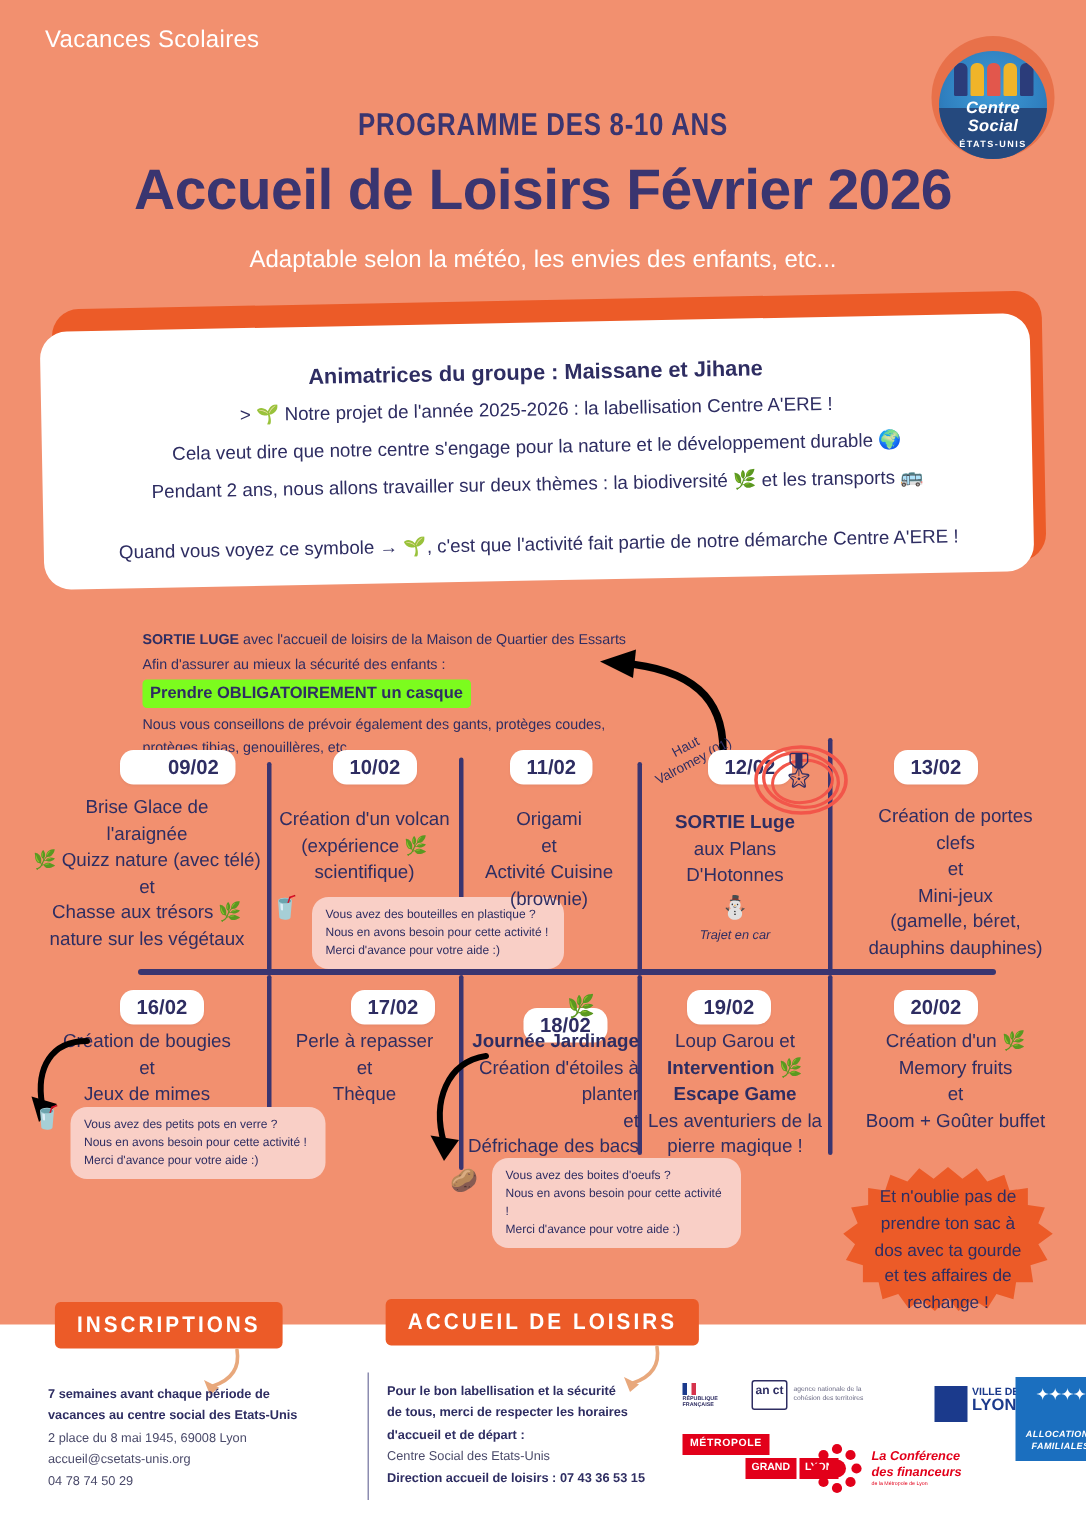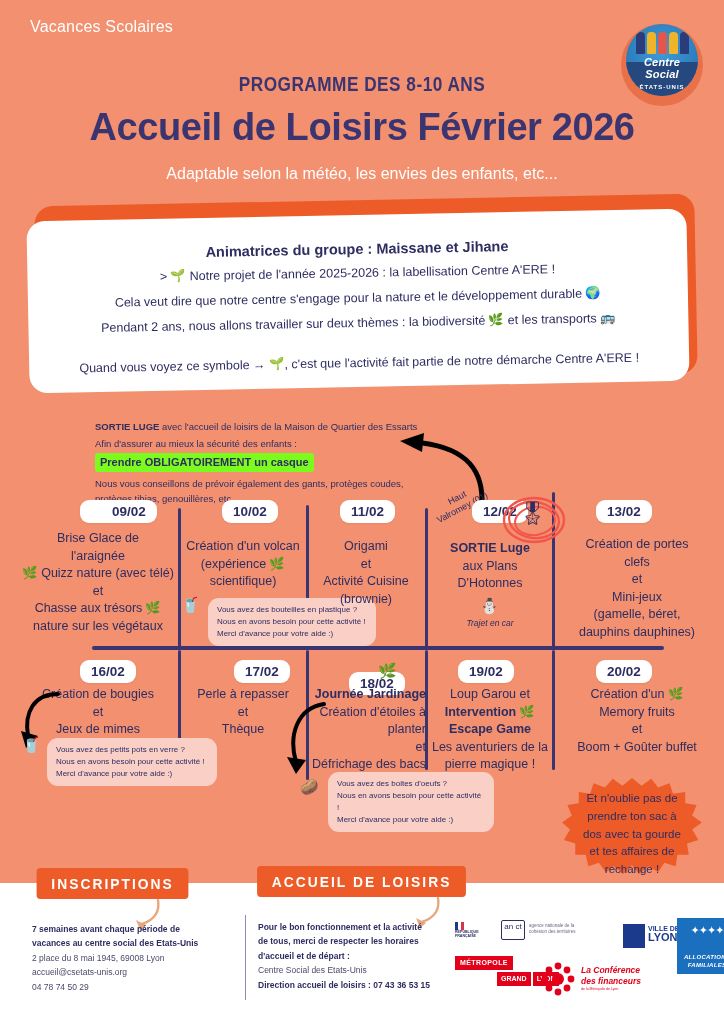--- a/index.html
+++ b/index.html
@@ -7,21 +7,21 @@
     width:724px;height:1024px;position:relative;overflow:hidden;
     background:#F2906F;
     font-family:"Liberation Sans","DejaVu Sans",sans-serif;
     color:#2E2D62;
   }
   .page{position:absolute;inset:0;}
 
   
   .vac-label{position:absolute;left:30px;top:18px;font-size:16px;color:#FFFFFF;letter-spacing:.2px;}
   .logo{position:absolute;left:621px;top:24px;width:82px;height:82px;border-radius:50%;
-        background:#E8714A;display:flex;align-items:flex-start;justify-content:center;}
+        background:#E8714A;display:flex;align-items:flex-end;justify-content:center;}
   .logo .disc{width:72px;height:72px;border-radius:50%;
         background:radial-gradient(circle at 50% 38%, #3E9BD6 0%, #2F7FBF 58%, #2B5E93 100%);
         position:relative;overflow:hidden;}
   .logo .band{position:absolute;left:0;right:0;bottom:0;height:34px;background:#25497E;}
   .logo .lname{position:absolute;left:0;right:0;bottom:16px;text-align:center;color:#fff;
         font-size:11px;font-weight:bold;font-style:italic;letter-spacing:.2px;}
   .logo .lsub{position:absolute;left:0;right:0;bottom:6px;text-align:center;color:#fff;
         font-size:6px;font-weight:bold;letter-spacing:1px;}
   .logo .ppl{position:absolute;left:0;right:0;top:8px;text-align:center;font-size:19px;letter-spacing:-2px;}
   .logo .ppl i{font-style:normal;display:inline-block;width:9px;height:22px;border-radius:4px 4px 1px 1px;margin:0 1px;}
@@ -87,21 +87,21 @@
   .curl{position:absolute;}
 
   
   .logorow{position:absolute;left:455px;top:918px;width:262px;height:62px;}
   .lg{position:absolute;font-size:5px;line-height:1.1;}
   .rf{left:0;top:4px;width:40px;color:#2E2D62;}
   .rf .flag{display:inline-block;width:3px;height:8px;background:#1B3A8C;vertical-align:middle;}
   .rf .flag2{background:#fff;border:0;}
   .rf .flag3{background:#D6334C;}
   .anct{left:46px;top:2px;width:24px;height:20px;border:1px solid #2E2D62;border-radius:2px;
-      text-align:center;font-weight:normal;font-size:8px;color:#2E2D62;padding-top:2px;box-sizing:border-box;}
+      text-align:center;font-weight:bold;font-size:8px;color:#2E2D62;padding-top:2px;box-sizing:border-box;}
   .anct-t{left:74px;top:5px;width:52px;color:#6B6B85;font-size:4.5px;line-height:1.35;}
   .metro{left:0;top:38px;background:#E2001A;color:#fff;font-weight:bold;font-size:7px;
       padding:3px 5px;letter-spacing:.4px;}
   .grandlyon{left:42px;top:54px;}
   .grandlyon .g1{display:inline-block;background:#E2001A;color:#fff;font-weight:bold;font-size:7px;padding:3px 4px;}
   .grandlyon .g2{display:inline-block;background:#E2001A;color:#fff;font-weight:bold;font-size:7px;padding:3px 4px;margin-left:2px;}
   .conf{left:86px;top:44px;}
   .conf .dots{position:absolute;left:0;top:0;width:34px;height:34px;}
   .conf .ct{position:absolute;left:40px;top:3px;width:70px;color:#E2001A;font-weight:bold;
       font-size:8.5px;line-height:1.25;font-style:italic;}
@@ -315,21 +315,21 @@
   </div>
 
   <div class="fdiv"></div>
 
   <div class="tagbox" style="left:248px;top:866px;">ACCUEIL DE LOISIRS</div>
   <svg class="curl" style="left:410px;top:896px;width:34px;height:34px" viewBox="0 0 34 34">
     <path d="M28 2 C30 14, 24 22, 12 26" stroke="#E8A87C" stroke-width="2.4" fill="none" stroke-linecap="round"></path>
     <path d="M6 22 L16 27 L10 32 Z" fill="#E8A87C"></path>
   </svg>
   <div class="ftxt" style="left:258px;top:920px;width:205px;">
-    <div><b>Pour le bon fonctionnement et la activité</b></div>
+    <div><b>Pour le bon labellisation et la sécurité</b></div>
     <div><b>de tous, merci de respecter les horaires</b></div>
     <div><b>d'accueil et de départ :</b></div>
     <div class="muted">Centre Social des Etats-Unis</div>
     <div><b>Direction accueil de loisirs : 07 43 36 53 15</b></div>
   </div>
 
   <div class="logorow">
     <div class="lg rf">
       <span class="flag"></span><span class="flag flag2"></span><span class="flag flag3"></span>
       <div style="font-size:3.6px;font-weight:bold;margin-top:1px;">RÉPUBLIQUE FRANÇAISE</div>

